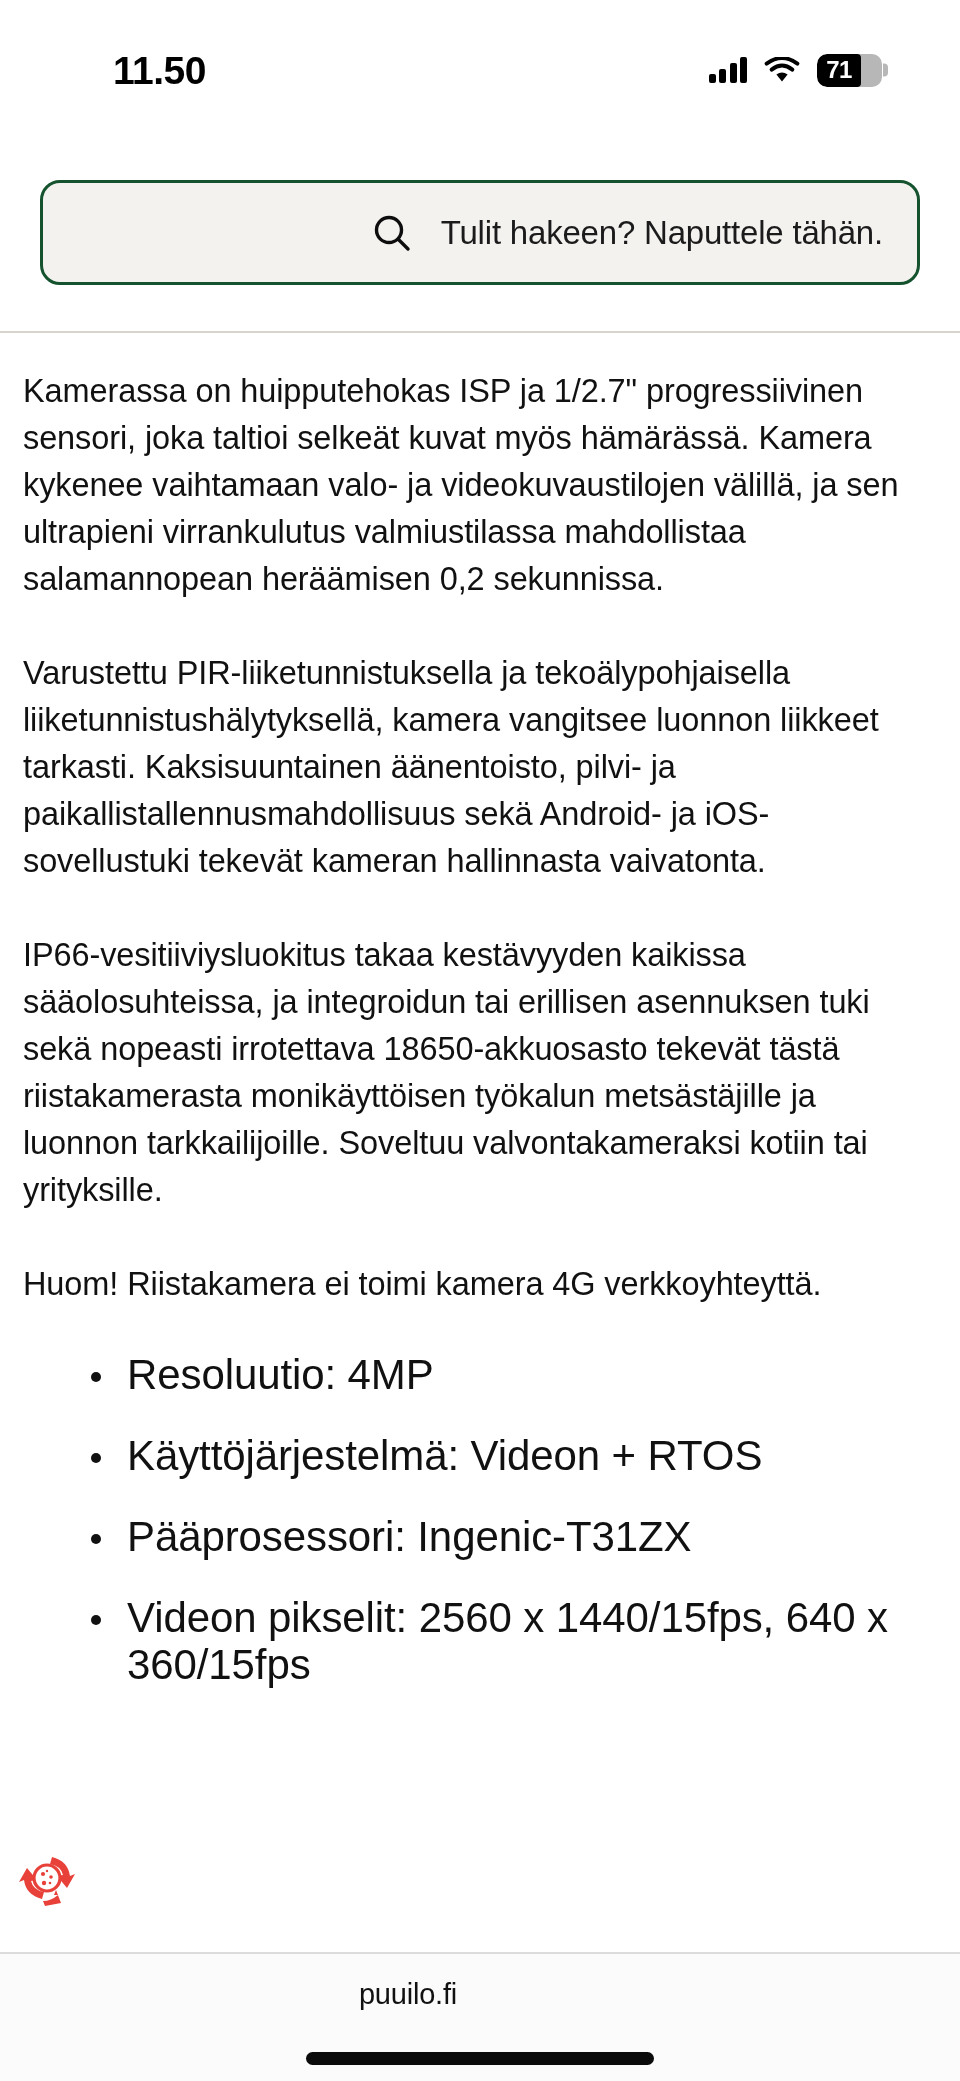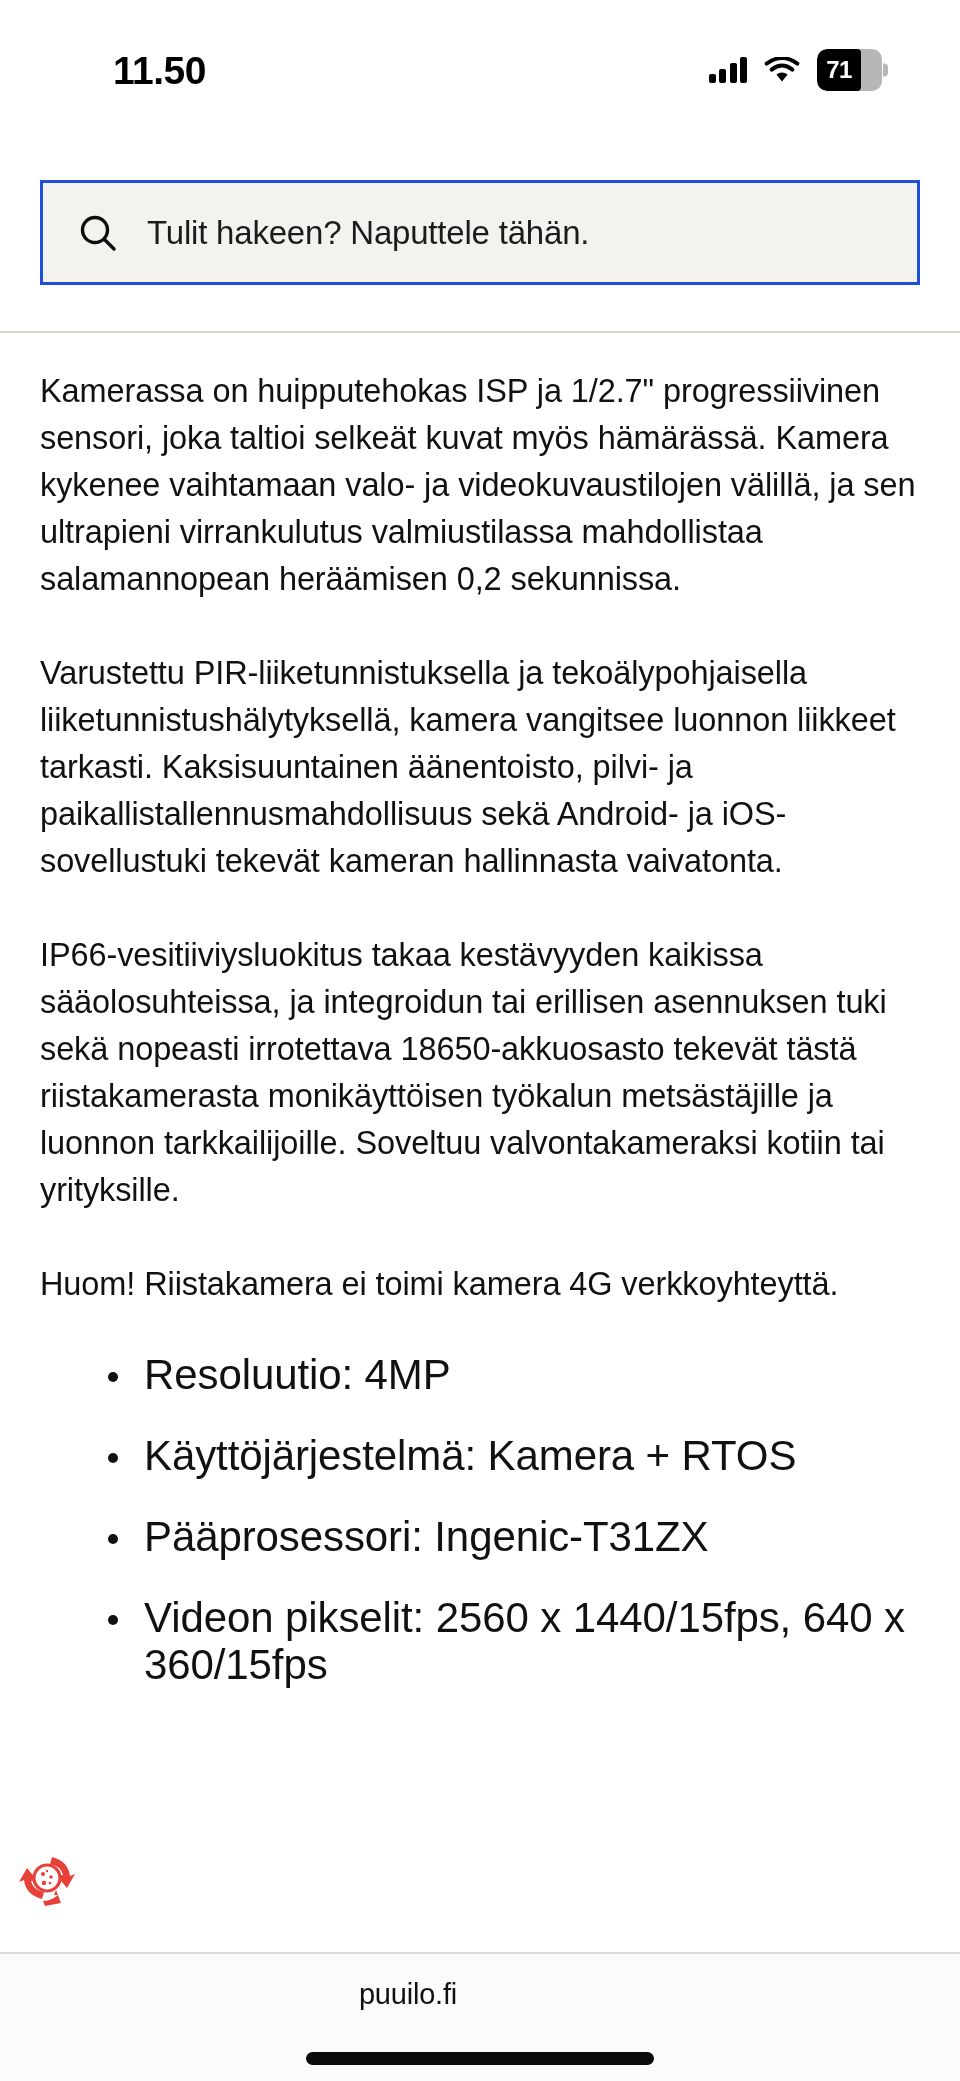--- a/index.html
+++ b/index.html
@@ -62,21 +62,21 @@
   .signal-icon i:nth-child(2) { height: 14px; }
   .signal-icon i:nth-child(3) { height: 20px; }
   .signal-icon i:nth-child(4) { height: 26px; }
 
   .wifi-icon { width: 36px; height: 26px; display: block; }
 
   
   .battery-icon {
     position: relative;
     width: 65px;
-    height: 42px;
+    height: 33px;
   }
   .battery-body {
     position: absolute;
     inset: 0;
     border-radius: 10px;
     background: #b7b7b7;
     overflow: hidden;
   }
   .battery-fill {
     position: absolute;
@@ -116,27 +116,28 @@
     left: 40px;
     width: 880px;
     height: 105px;
     box-sizing: border-box;
   }
   .search-bar {
     width: 100%;
     height: 100%;
     box-sizing: border-box;
     background: #f4f2ef;
-    border: 3px solid #1d4ed8;
-    border-radius: 0;
+    border: 3px solid #14532d;
+    border-radius: 20px;
     display: flex;
     align-items: center;
     padding: 0 34px;
     gap: 28px;
     cursor: text;
+    justify-content: flex-end;
   }
   .search-icon { width: 42px; height: 42px; flex: none; display:block; }
   .search-placeholder {
     font-size: 33px;
     color: #1b1b1b;
     line-height: 1;
     white-space: nowrap;
     letter-spacing: -0.2px;
   }
 
@@ -146,21 +147,21 @@
     left: 0;
     width: 960px;
     height: 2px;
     background: #d9d3cd;
   }
 
   
   .content {
     position: absolute;
     top: 368px;
-    left: 40px;
+    left: 23px;
     width: 904px;
   }
   .para {
     font-size: 32.5px;
     line-height: 47px;
     color: #111111;
     margin: 0 0 47px 0;
     letter-spacing: -0.1px;
   }
   .para:last-of-type { margin-bottom: 0; }
@@ -286,21 +287,21 @@
 <div class="divider-top"></div>
 
 <div class="content">
   <p class="para">Kamerassa on huipputehokas ISP ja 1/2.7" progressiivinen sensori, joka taltioi selkeät kuvat myös hämärässä. Kamera kykenee vaihtamaan valo- ja videokuvaustilojen välillä, ja sen ultrapieni virrankulutus valmiustilassa mahdollistaa salamannopean heräämisen 0,2 sekunnissa.</p>
   <p class="para">Varustettu PIR-liiketunnistuksella ja tekoälypohjaisella liiketunnistushälytyksellä, kamera vangitsee luonnon liikkeet tarkasti. Kaksisuuntainen äänentoisto, pilvi- ja paikallistallennusmahdollisuus sekä Android- ja iOS-sovellustuki tekevät kameran hallinnasta vaivatonta.</p>
   <p class="para">IP66-vesitiiviysluokitus takaa kestävyyden kaikissa sääolosuhteissa, ja integroidun tai erillisen asennuksen tuki sekä nopeasti irrotettava 18650-akkuosasto tekevät tästä riistakamerasta monikäyttöisen työkalun metsästäjille ja luonnon tarkkailijoille. Soveltuu valvontakameraksi kotiin tai yrityksille.</p>
   <p class="para">Huom! Riistakamera ei toimi kamera 4G verkkoyhteyttä.</p>
 
   <ul class="spec-list">
     <li>Resoluutio: 4MP</li>
-    <li>Käyttöjärjestelmä: Kamera + RTOS</li>
+    <li>Käyttöjärjestelmä: Videon + RTOS</li>
     <li>Pääprosessori: Ingenic-T31ZX</li>
     <li>Videon pikselit: 2560 x 1440/15fps, 640 x 360/15fps</li>
   </ul>
 </div>
 
 <div class="cookie-badge">
   <svg viewBox="0 0 66 66" aria-hidden="true">
     <g fill="#e8413a">
 
       <path d="M38 12 Q54 16 56 31 L61 29 L53 43 L43 31 L49 30 Q47 21 36 19 Z"></path>

